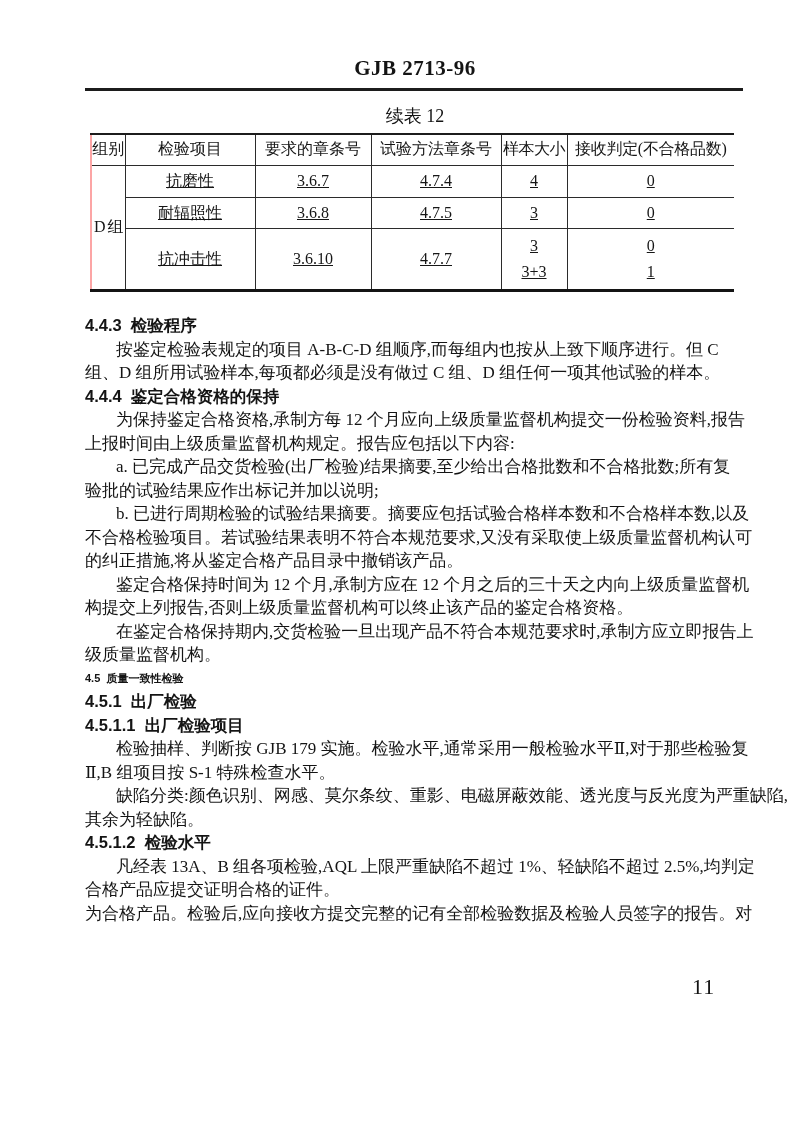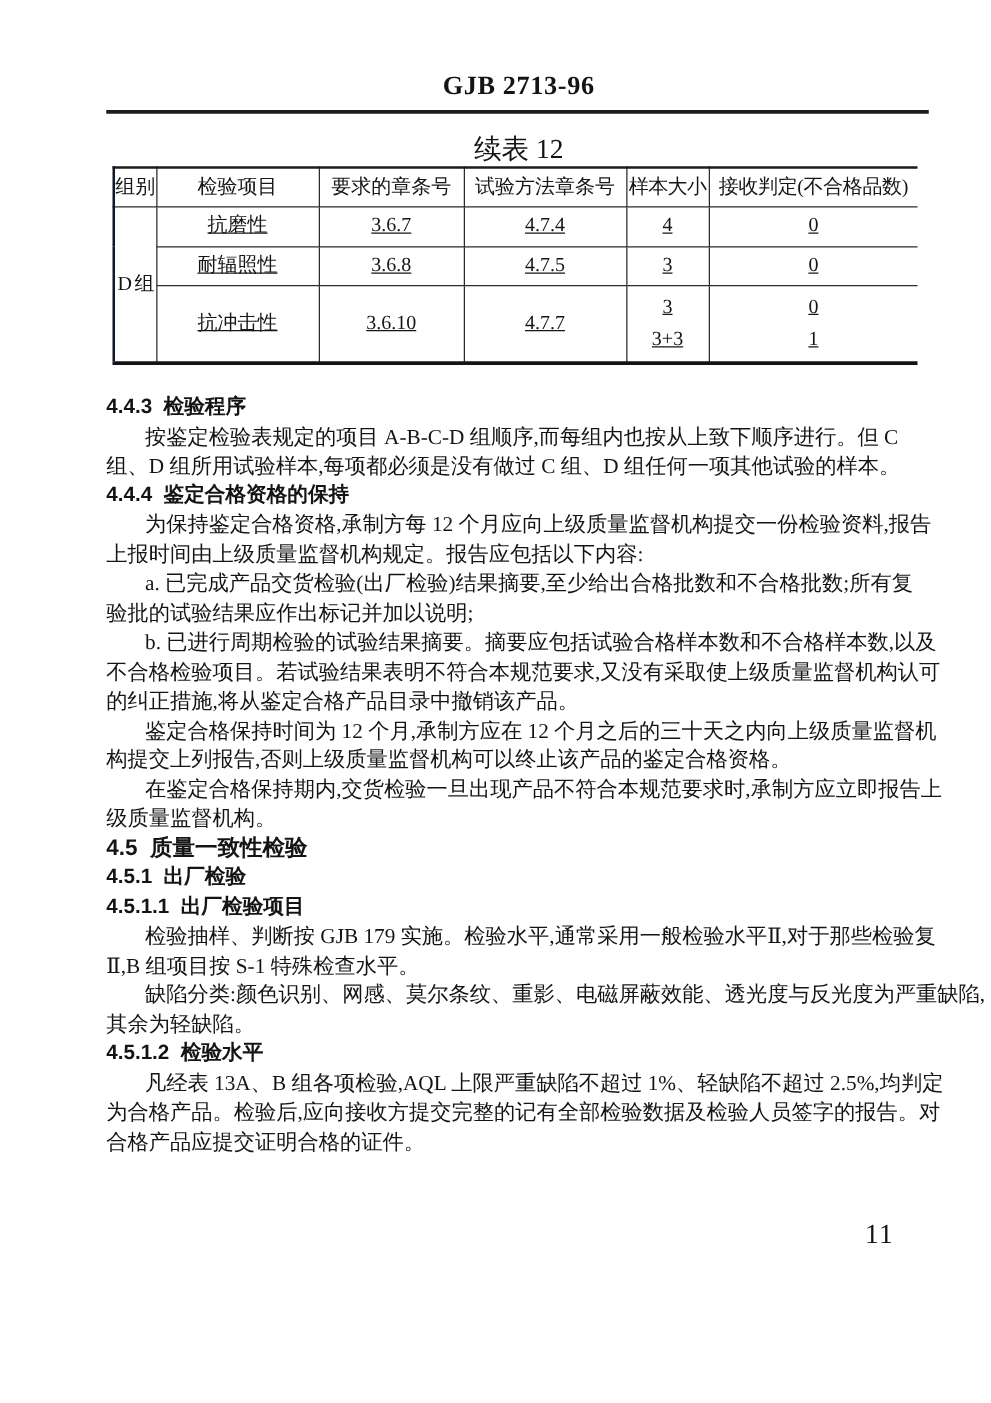--- a/index.html
+++ b/index.html
@@ -24,32 +24,32 @@
   }
   .header-rule {
     position: absolute;
     top: 88px; left: 85px; width: 658px; height: 3px;
     background: #1c1c1c;
   }
   .table-caption {
     position: absolute;
     top: 104px; left: 85px; width: 660px;
     text-align: center;
-    font-size: 22px;
+    font-size: 18px;
   }
   
   .tbl-wrap { position: absolute; top: 133px; left: 90px; }
   table.insp {
     border-collapse: collapse;
     table-layout: fixed;
     width: 643px;
     font-size: 16px;
     color: #161616;
   }
-  table.insp { border-top: 2.5px solid #1c1c1c; border-bottom: 3.5px solid #141414; border-left: 2px solid #0f172a; border-right: none; }
+  table.insp { border-top: 2.5px solid #1c1c1c; border-bottom: 3.5px solid #141414; border-left: 2px solid #fca5a5; border-right: none; }
   table.insp th, table.insp td {
     border: 1px solid #2b2b2b;
     padding: 0;
     text-align: center;
     vertical-align: middle;
     overflow: visible;
     white-space: nowrap;
   }
   table.insp th:last-child, table.insp td:last-child { border-right: none; }
   table.insp th { font-weight: normal; }
@@ -78,21 +78,21 @@
     white-space: pre;
     height: 23.5px;
     line-height: 23.5px;
   }
   .docline.first { padding-left: 31px; }
   .docline.heading {
     font-family: "Liberation Sans", "DejaVu Sans", sans-serif;
     font-weight: 600;
     font-size: 16.5px;
   }
-  .docline.heading.bold { font-weight: 700; font-size: 18px; }
+  .docline.heading.bold { font-weight: 700; font-size: 11px; }
   
   .page-number {
     position: absolute;
     top: 974px; left: 692px;
     font-size: 22px;
     letter-spacing: 1px;
   }
 </style>
 </head>
 <body>
@@ -200,19 +200,19 @@
       <div class="docline">级质量监督机构。</div>
       <div class="docline heading bold">4.5  质量一致性检验</div>
       <div class="docline heading">4.5.1  出厂检验</div>
       <div class="docline heading">4.5.1.1  出厂检验项目</div>
       <div class="docline first">检验抽样、判断按 GJB 179 实施。检验水平,通常采用一般检验水平Ⅱ,对于那些检验复</div>
       <div class="docline">Ⅱ,B 组项目按 S-1 特殊检查水平。</div>
       <div class="docline first">缺陷分类:颜色识别、网感、莫尔条纹、重影、电磁屏蔽效能、透光度与反光度为严重缺陷,</div>
       <div class="docline">其余为轻缺陷。</div>
       <div class="docline heading">4.5.1.2  检验水平</div>
       <div class="docline first">凡经表 13A、B 组各项检验,AQL 上限严重缺陷不超过 1%、轻缺陷不超过 2.5%,均判定</div>
+      <div class="docline">合格产品应提交证明合格的证件。</div>
       <div class="docline">为合格产品。检验后,应向接收方提交完整的记有全部检验数据及检验人员签字的报告。对</div>
-      <div class="docline">合格产品应提交证明合格的证件。</div>
     </div>
 
   <div class="page-number">11</div>
 
 </div>
 
 </body></html>

